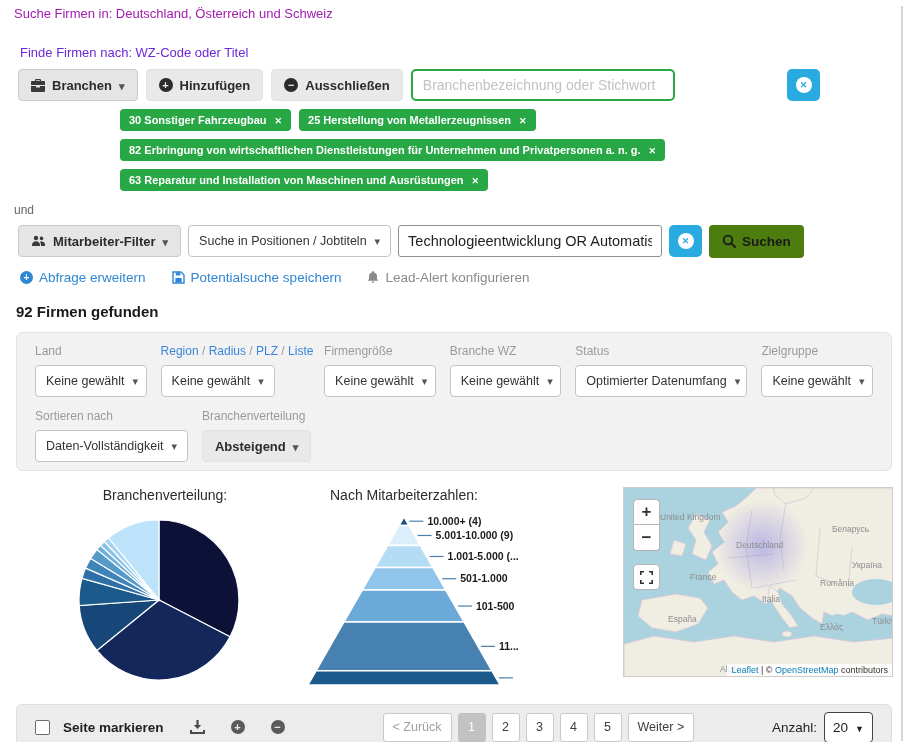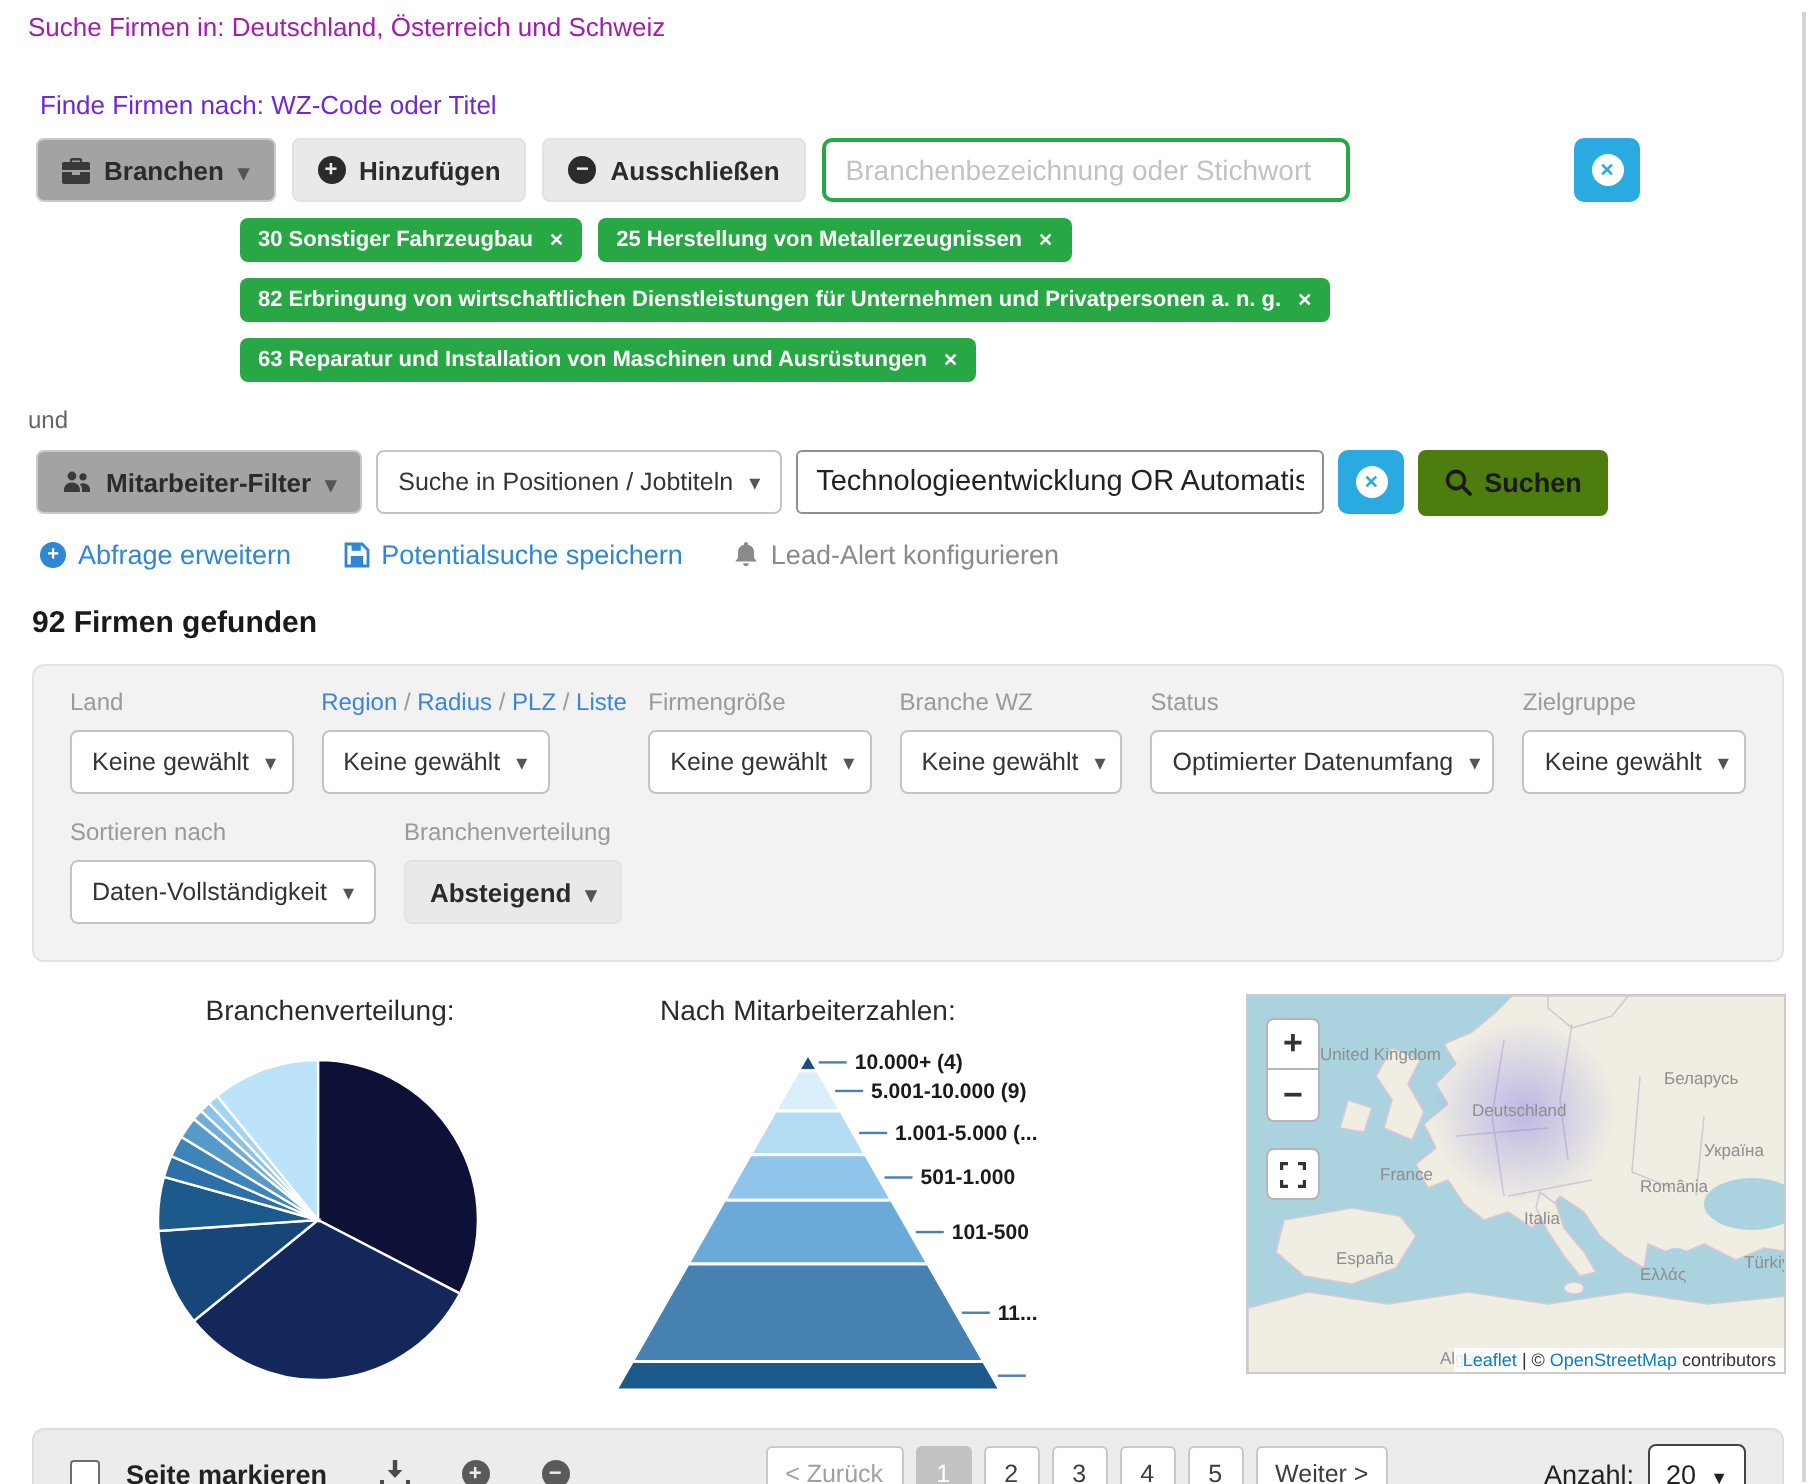--- a/index.html
+++ b/index.html
@@ -21,21 +21,21 @@
   .industry-row { margin-left: 18px; gap: 8px; height: 32px; }
   .employee-row { margin-left: 18px; gap: 7px; height: 32px; margin-top: 8px; }
 
   .btn {
     display: inline-flex; align-items: center; gap: 7px;
     height: 32px; padding: 0 12px; border-radius: 4px;
     font-weight: 700; font-size: 13px; color: #2b2b2b;
     background: #e9e9e9; border: 1px solid #e2e2e2; cursor: pointer;
     white-space: nowrap;
   }
-  .btn.outline { background: #a3a3a3; border: 1px solid #c9c9c9; text-align: right; }
+  .btn.outline { background: #e5e5e5; border: 1px solid #c9c9c9; text-align: right; }
   .caret::before { content: "▾"; font-size: 11px; color: #555; }
   .icon-svg { display: inline-block; vertical-align: middle; }
 
   .green-input {
     width: 264px; height: 32px; border: 2px solid #28a745; border-radius: 5px;
     padding: 0 10px; font-size: 14px; font-family: "Liberation Sans", sans-serif;
     color: #333; outline: none;
   }
   .green-input::placeholder { color: #c2c2c2; }
 
@@ -80,21 +80,21 @@
   .action-link { display: inline-flex; align-items: center; gap: 6px; font-size: 13.5px; color: #2f86d2; cursor: pointer; }
   .action-link.gray { color: #8a8a8a; }
   .pc { width: 13px; height: 13px; border-radius: 50%; background: #2f86d2; color: #fff;
         display: inline-flex; align-items: center; justify-content: center; font-size: 10px; font-weight: 700; }
   .pc::before { content: "+"; }
 
   .results-heading { margin: 18px 0 0 16px; font-size: 15px; font-weight: 700; color: #1a1a1a; }
 
   .filter-panel {
     margin: 12px 16px 0 16px; background: #f2f2f2; border: 1px solid #e3e3e3;
-    border-radius: 6px; padding: 11px 18px 18px 18px;
+    border-radius: 6px; padding: 11px 18px 8px 18px;
   }
   .fcols { display: flex; gap: 14px; }
   .fcol { display: flex; flex-direction: column; gap: 7px; }
   .flabel { font-size: 12px; color: #9a9a9a; white-space: nowrap; }
   .flinks { font-size: 12px; color: #9a9a9a; white-space: nowrap; }
   .flinks a { color: #3b86d8; text-decoration: none; cursor: pointer; }
   .frow2 { margin-top: 12px; }
   .order-btn { height: 32px; }
 
   .charts { display: flex; margin: 16px 0 0 40px; align-items: flex-start; }

